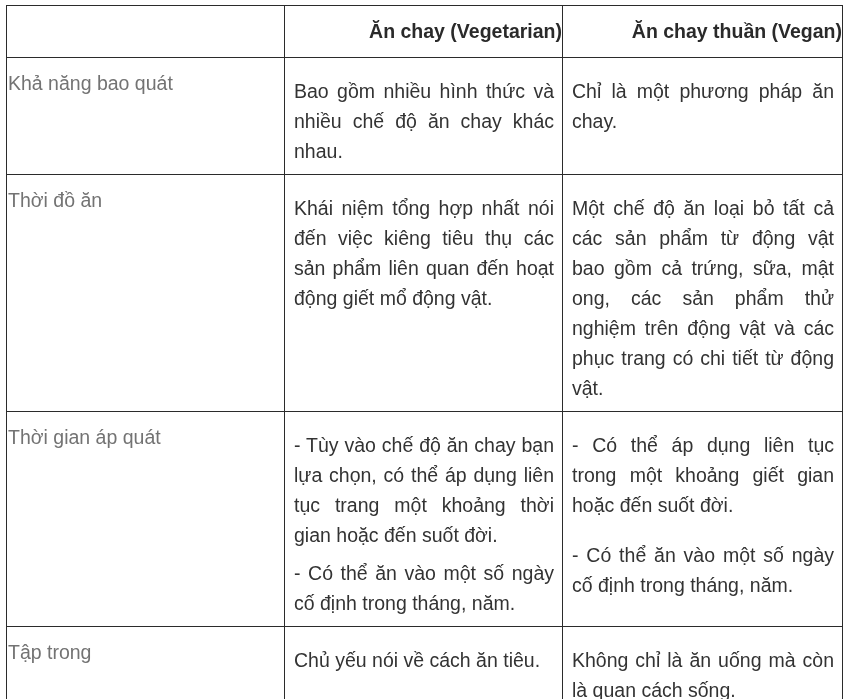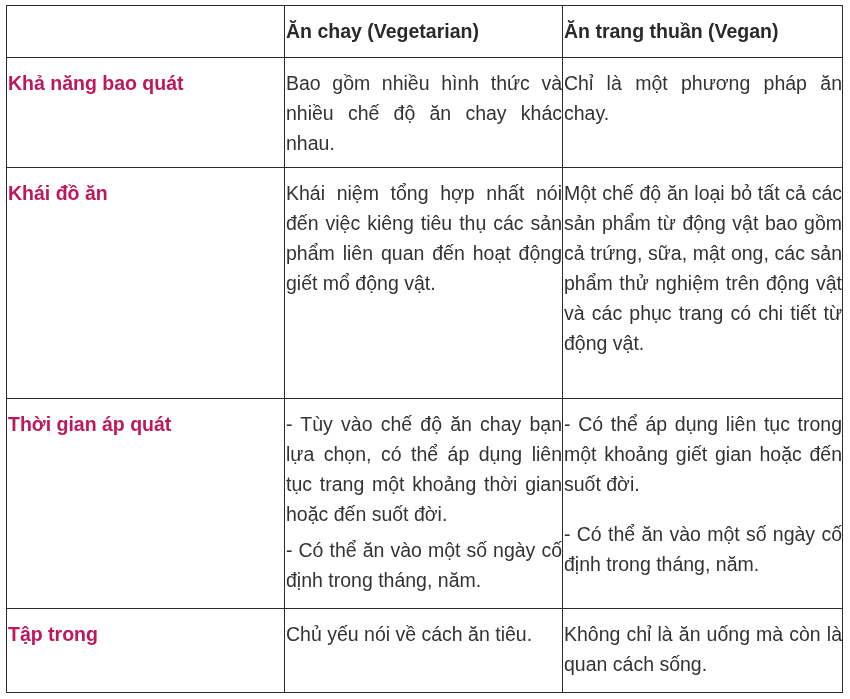--- a/index.html
+++ b/index.html
@@ -13,65 +13,65 @@
     font-size: 19.5px;
     color: #333333;
   }
   table.cmp td {
     border: 1.6px solid #2b2b2b;
     vertical-align: top;
     padding: 10px 0 0 1px;
     line-height: 30px;
     text-align: justify;
   }
-  table.cmp td.label { font-weight: bold; color: #be185d; padding-top: 10px; }
+  table.cmp td.label { font-weight: normal; color: #737373; padding-top: 10px; }
   table.cmp th {
     border: 1.6px solid #2b2b2b;
-    font-weight: bold; text-align: left;
+    font-weight: bold; text-align: right;
     padding: 10px 0 0 1px;
     line-height: 30px; vertical-align: top;
     color: #2a2a2a;
   }
   col.c1 { width: 278px; }
   col.c2 { width: 278px; }
   col.c3 { width: 280px; }
   tr.r0 { height: 52px; }
   tr.r1 { height: 110px; }
   tr.r2 { height: 231px; }
   tr.r3 { height: 210px; }
   tr.r4 { height: 84px; }
-  p.para { margin: 0; }
+  p.para { margin: 8px; }
   p.para + p.para { margin-top: 6px; }
 </style>
 </head>
 <body>
 
 <table class="cmp">
   <colgroup>
       <col class="c1">
       <col class="c2">
       <col class="c3">
     </colgroup>
   <tbody>
       <tr class="r0">
     <th></th>
     <th>Ăn chay (Vegetarian)</th>
-    <th>Ăn trang thuần (Vegan)</th>
+    <th>Ăn chay thuần (Vegan)</th>
   </tr>
   <tr class="r1">
     <td class="label">Khả năng bao quát</td>
     <td>
           <p class="para">Bao gồm nhiều hình thức và nhiều chế độ ăn chay khác nhau.</p>
         </td>
     <td>
           <p class="para">Chỉ là một phương pháp ăn chay.</p>
         </td>
   </tr>
   <tr class="r2">
-    <td class="label">Khái đồ ăn</td>
+    <td class="label">Thời đồ ăn</td>
     <td>
           <p class="para">Khái niệm tổng hợp nhất nói đến việc kiêng tiêu thụ các sản phẩm liên quan đến hoạt động giết mổ động vật.</p>
         </td>
     <td>
           <p class="para">Một chế độ ăn loại bỏ tất cả các sản phẩm từ động vật bao gồm cả trứng, sữa, mật ong, các sản phẩm thử nghiệm trên động vật và các phục trang có chi tiết từ động vật.</p>
         </td>
   </tr>
   <tr class="r3">
     <td class="label">Thời gian áp quát</td>
     <td>

